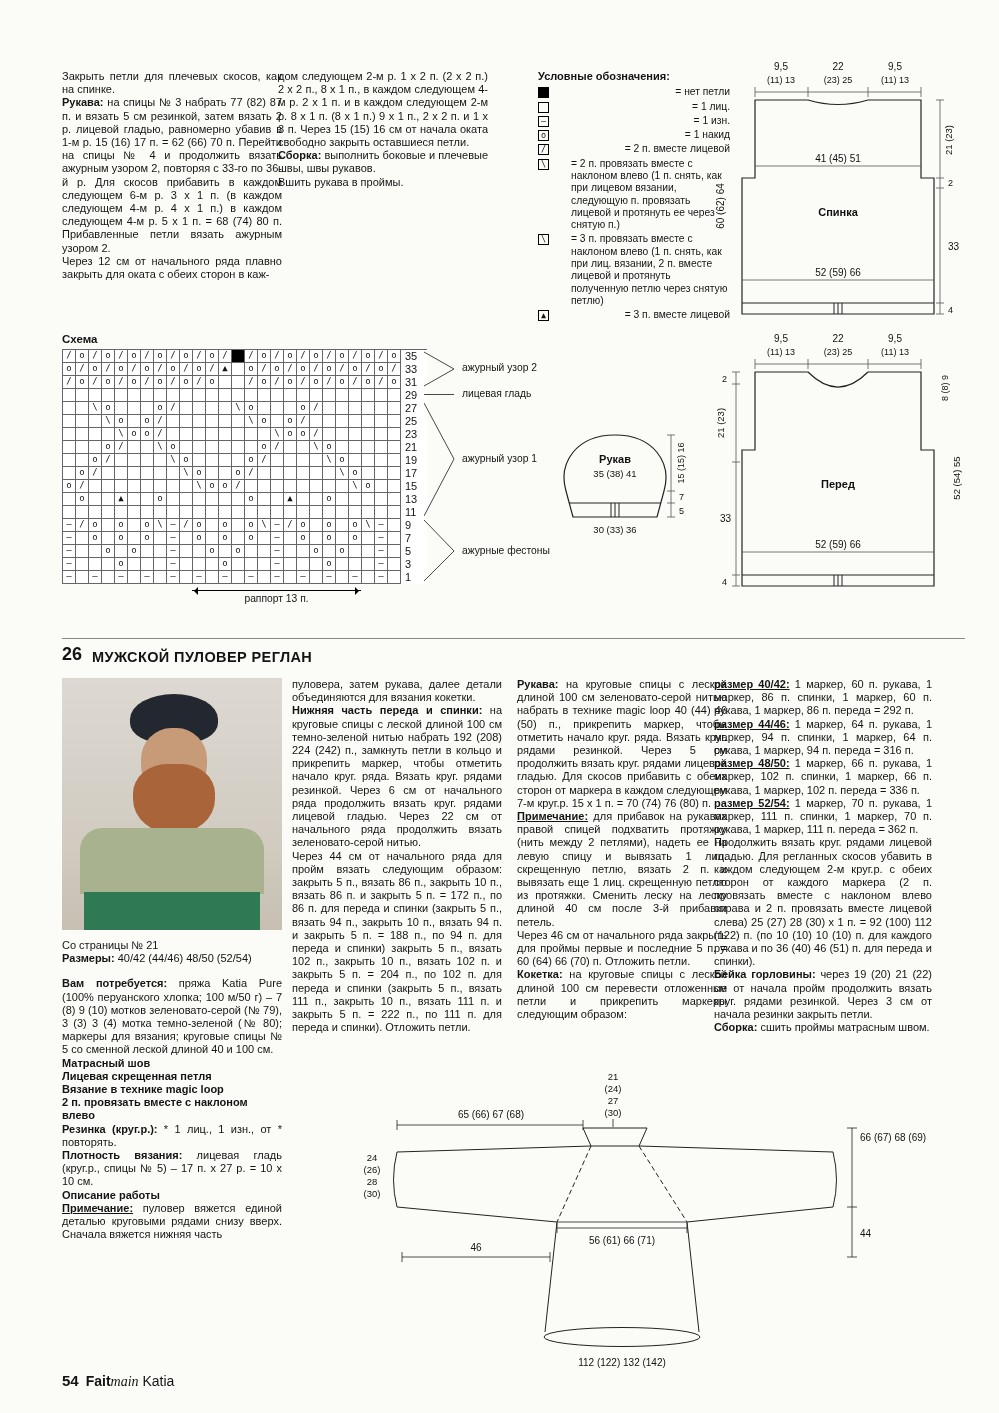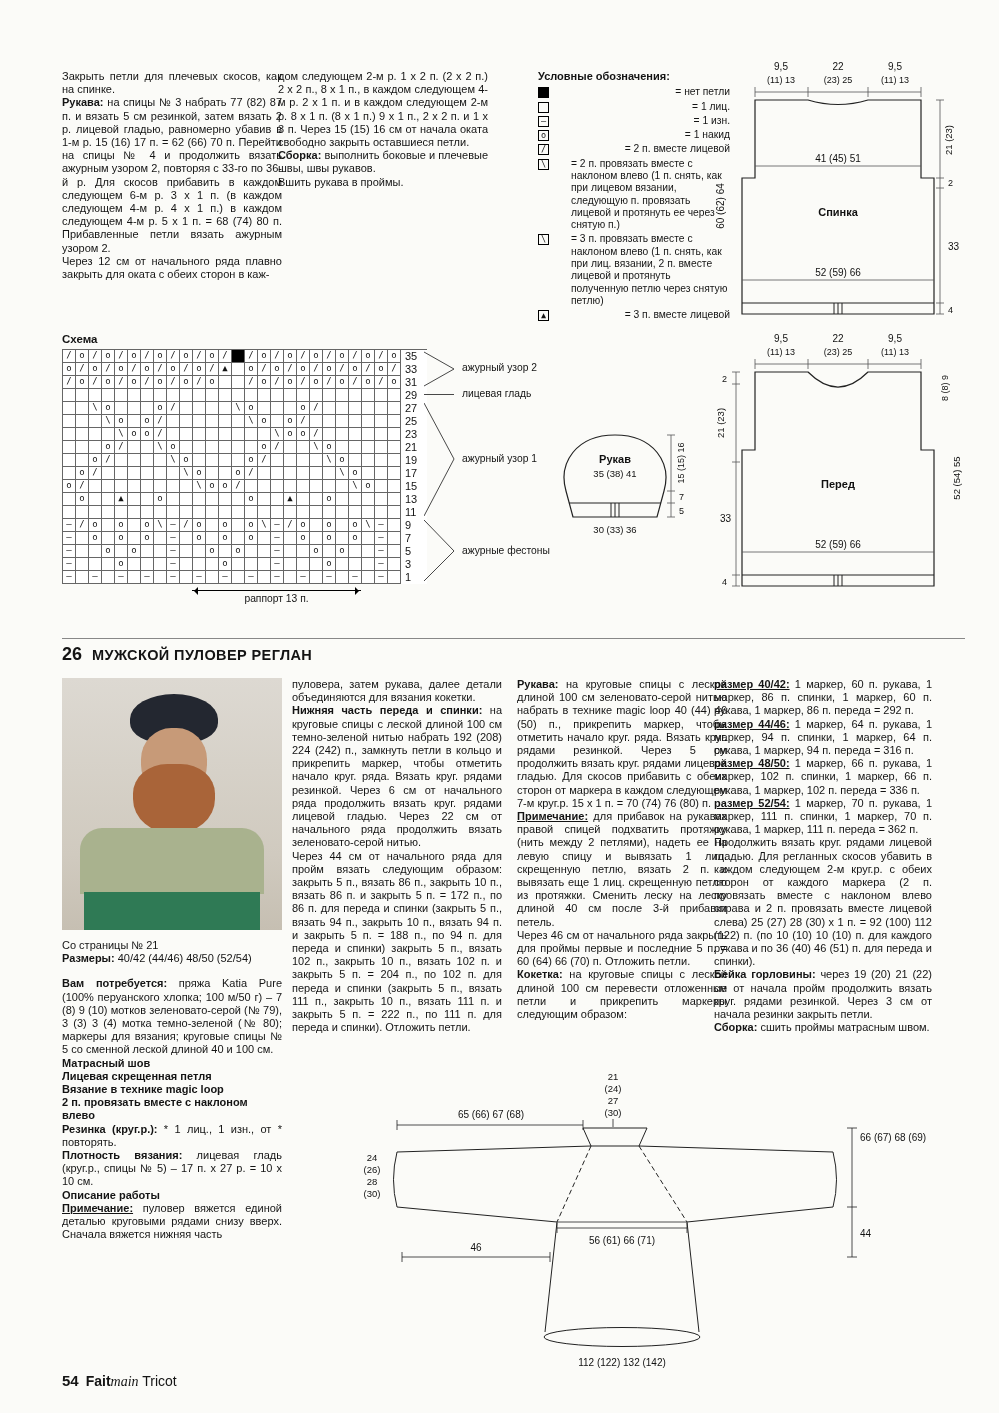--- a/index.html
+++ b/index.html
@@ -26,21 +26,21 @@
   .chart-brackets{position:absolute;left:362px;top:0;}
   .chart-labels{position:absolute;left:400px;top:0;width:110px;font-size:10.3px;}
   .chart-label{position:absolute;left:0;white-space:nowrap;}
   .rapport{margin-top:6px;margin-left:130px;width:169px;}
   .rapport-line{position:relative;height:0;border-top:1px solid #000;}
   .rapport-line::before,.rapport-line::after{content:"";position:absolute;top:-4.5px;border:4px solid transparent;}
   .rapport-line::before{left:-2px;border-right-color:#000;}
   .rapport-line::after{right:-2px;border-left-color:#000;}
   .rapport-text{text-align:center;font-size:10.3px;margin-top:2px;}
   
-  .article-header{position:absolute;left:62px;top:638px;width:903px;border-top:1.5px solid #888;padding-top:5px;display:flex;gap:10px;align-items:center;}
+  .article-header{position:absolute;left:62px;top:638px;width:903px;border-top:1.5px solid #888;padding-top:5px;display:flex;gap:10px;align-items:flex-end;}
   .article-number{font-size:18px;font-weight:bold;}
   .article-title{font-size:14.5px;font-weight:bold;letter-spacing:.4px;}
   
   .photo{position:relative;width:220px;height:252px;margin-bottom:9px;background:linear-gradient(180deg,#ddd9d2 0%,#d0cabf 70%,#c6bfb2 100%);overflow:hidden;}
   .photo div{position:absolute;}
   .ph-cap{left:68px;top:16px;width:88px;height:50px;background:#232730;border-radius:50% 50% 42% 42%;}
   .ph-face{left:79px;top:50px;width:66px;height:68px;background:#c79a78;border-radius:46%;}
   .ph-beard{left:71px;top:86px;width:82px;height:70px;background:#a96439;border-radius:42% 42% 50% 50%;}
   .ph-body-top{left:18px;top:150px;width:184px;height:66px;background:#a9b28e;border-radius:22px 22px 0 0;}
   .ph-body-bottom{left:22px;top:214px;width:176px;height:38px;background:#2f7a55;}
@@ -784,17 +784,17 @@
     <path d="M500,58 L500,137 M495,58 L505,58 M495,137 L505,137" stroke="#222" stroke-width="0.8"></path>
     <text x="508" y="71" font-size="10">66 (67) 68 (69)</text>
     <path d="M500,137 L500,187 M495,187 L505,187" stroke="#222" stroke-width="0.8"></path>
     <text x="508" y="167" font-size="10">44</text>
   </svg>
 
   <div class="footer">
     <span class="footer-page">54</span>
     <span class="footer-brand">
       <span class="b1">Fait</span><span class="b2">main</span>
-      <span>Tricot</span>
+      <span>Katia</span>
     </span>
   </div>
 
 </div>
 
 </body></html>

